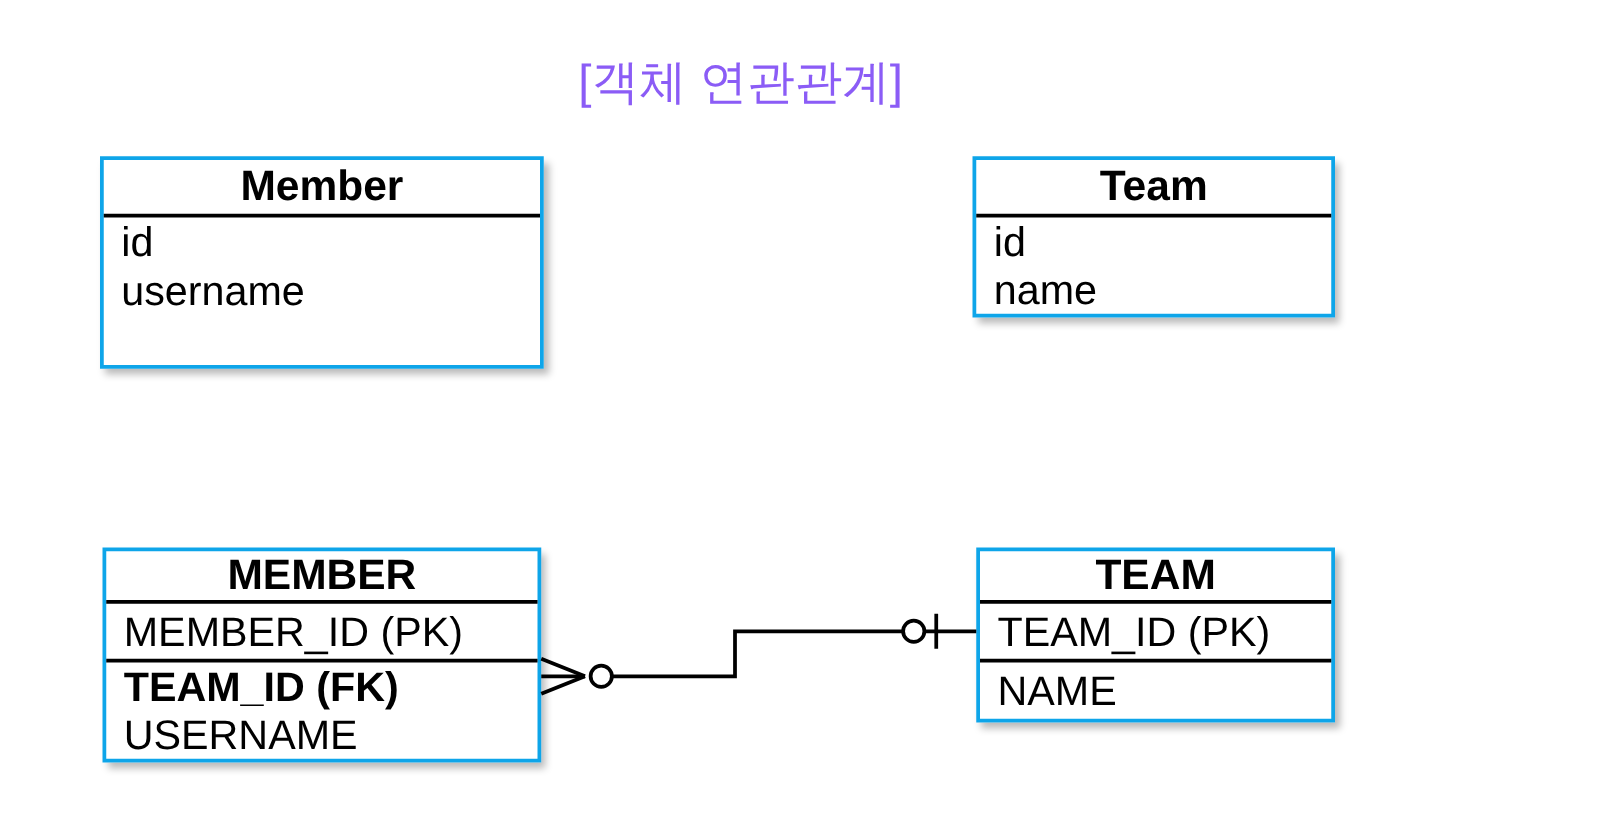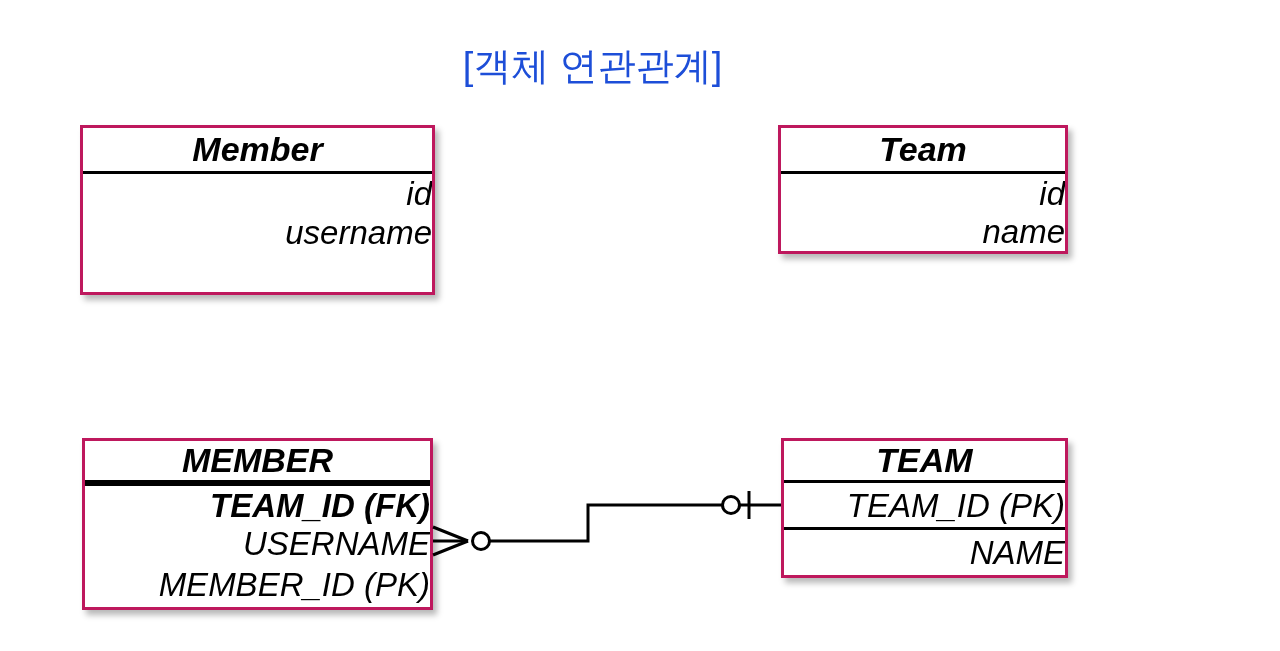--- a/index.html
+++ b/index.html
@@ -16,42 +16,40 @@
     font-family: "Liberation Sans", "DejaVu Sans", sans-serif;
     color: #000000;
   }
   .diagram-title {
     position: absolute;
     left: 0;
     width: 1185px;
     text-align: center;
     font-size: 38px;
     line-height: 48px;
-    color: #1d4ed8;
+    color: #8b5cf6;
     white-space: nowrap;
   }
   .entity {
     position: absolute;
     background: #ffffff;
-    border: 3px solid #be185d;
+    border: 3px solid #0ea5e9;
     box-shadow: 4px 5px 6px rgba(0, 0, 0, 0.28);
     box-sizing: border-box;
-    font-style: italic;
   }
   .entity-header {
     font-weight: bold;
     font-size: 34px;
     text-align: center;
     border-bottom: 3px solid #000000;
     white-space: nowrap;
     overflow: hidden;
   }
   .compartment {
     overflow: hidden;
-    text-align: right;
   }
   .compartment.sep {
     border-top: 3px solid #000000;
   }
   .field-row {
     padding-left: 14px;
     font-size: 33px;
     white-space: nowrap;
     overflow: hidden;
   }
@@ -102,26 +100,26 @@
     <div class="entity-header">Team</div>
     <div class="compartment">
       <div class="field-row">id</div>
       <div class="field-row">name</div>
     </div>
   </div>
 
 
   <div id="tbl-member" class="entity">
     <div class="entity-header">MEMBER</div>
+    <div class="compartment comp-key">
+      <div class="field-row">MEMBER_ID (PK)</div>
+    </div>
     <div class="compartment comp-fields sep">
       <div class="field-row bold">TEAM_ID (FK)</div>
       <div class="field-row">USERNAME</div>
-    </div>
-    <div class="compartment comp-key">
-      <div class="field-row">MEMBER_ID (PK)</div>
     </div>
   </div>
 
   <div id="tbl-team" class="entity">
     <div class="entity-header">TEAM</div>
     <div class="compartment comp-key">
       <div class="field-row">TEAM_ID (PK)</div>
     </div>
     <div class="compartment comp-fields sep">
       <div class="field-row">NAME</div>

